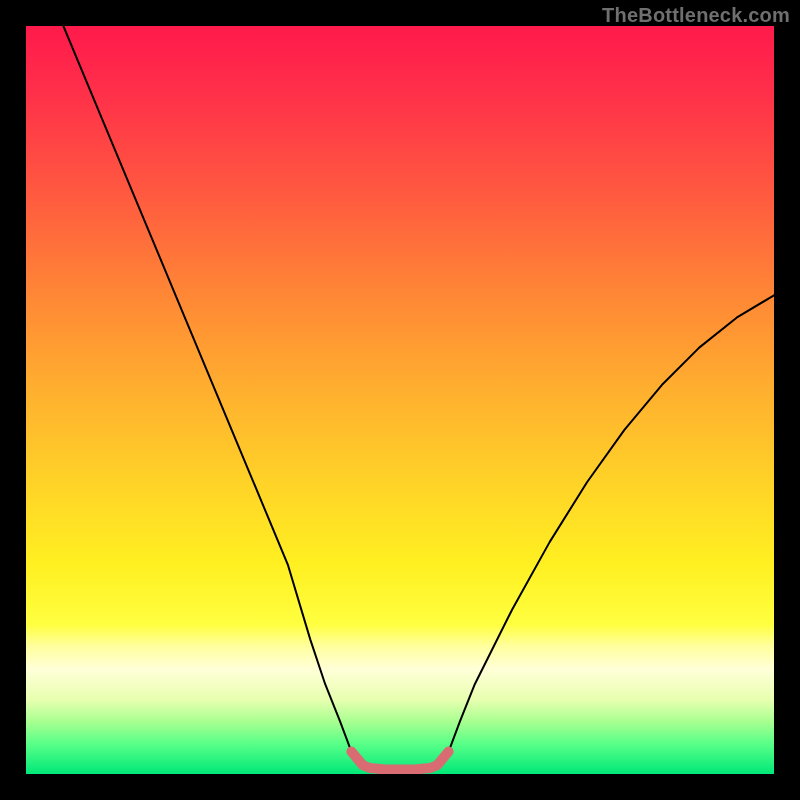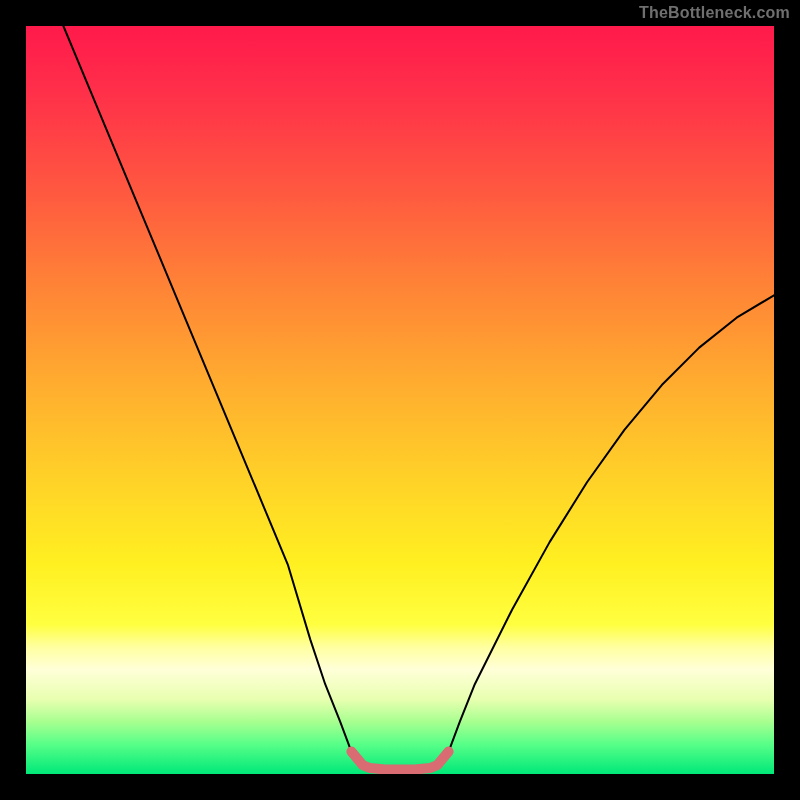--- a/index.html
+++ b/index.html
@@ -53,21 +53,21 @@
     left: 0; top: 0;
     width: 748px;
     height: 748px;
     pointer-events: none;
   }
   .watermark {
     position: absolute;
     top: 4px;
     right: 10px;
     color: #6f6f6f;
-    font-size: 16px;
+    font-size: 20px;
     font-weight: 600;
     letter-spacing: 0.2px;
     user-select: none;
   }
 </style>
 </head>
 <body>
 
 <div class="stage">
   <div class="watermark">TheBottleneck.com</div>

